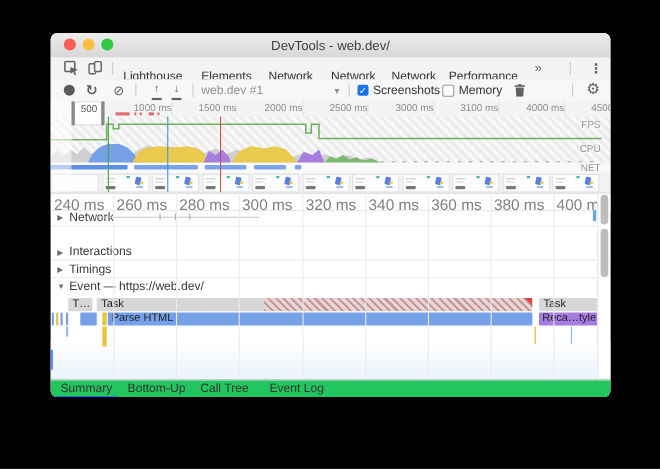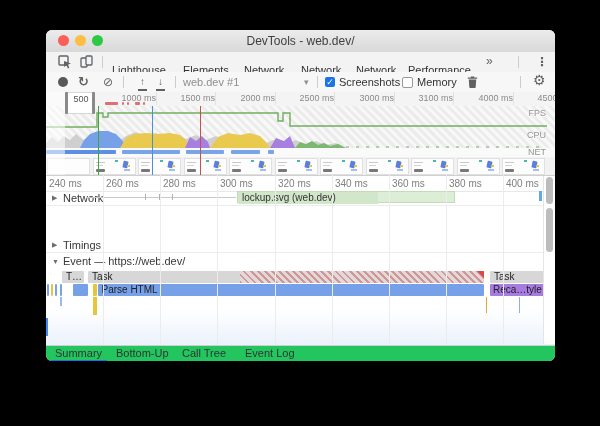--- a/index.html
+++ b/index.html
@@ -49,21 +49,21 @@
   .netbar{top:2px;height:4px;background:#7aa3e8;border-radius:1px;}
   .film{left:0;top:65px;width:509px;height:18px;background:#f2f2f2;}
   .thumb{top:1px;width:41px;height:15px;background:#fdfdfd;border:1px solid #e0e0e0;overflow:hidden;}
   .dim{background:rgba(255,255,255,.55);}
   .selbox{left:21px;top:0;width:26px;height:20px;background:#fff;border:1px solid #d7d7d7;
     font-size:9px;color:#555;text-align:center;line-height:12px;}
   .handle{top:0;width:3px;height:22px;background:#8a8a8a;border-radius:1px;}
   
   .druler{left:0;top:145px;width:509px;height:15px;background:#fff;border-top:1px solid #cfcfcf;
     border-bottom:1px solid #e8e8e8;}
-  .dlabel{top:2px;font-size:10px;color:#808080;}
+  .dlabel{top:2px;font-size:14px;color:#808080;}
   .gridline{top:145px;height:170px;width:1px;background:#ececec;}
   .detailbg{left:0;top:279px;width:509px;height:36px;background:linear-gradient(#ffffff,#eaf2fc);}
   
   .trow{left:0;width:509px;border-bottom:1px solid #ececec;}
   .rowlabel{left:17px;top:2px;font-size:11px;color:#383838;}
   .disc{left:6px;top:4px;font-size:7px;color:#6e6e6e;}
   .wline{top:7px;height:1px;background:#c9c9c9;}
   .wtick{top:4px;width:1px;height:6px;background:#b0b0b0;}
   .netreq{left:191px;top:1px;width:218px;height:12px;background:#ddeed6;border:1px solid #c3dcb8;
     font-size:10px;color:#333;line-height:12px;padding-left:4px;box-sizing:border-box;}
@@ -340,28 +340,28 @@
     <div id="gridlines"></div>
     <div class="abs detailbg"></div>
 
     <div class="abs trow" style="top:160px;height:15px">
       <div class="abs disc">▶</div>
       <div class="abs rowlabel">Network</div>
       <div class="abs wline" style="left:40px;width:150px"></div>
       <div class="abs wtick" style="left:99px"></div>
       <div class="abs wtick" style="left:113px"></div>
       <div class="abs wtick" style="left:126px"></div>
-      <div class="abs netreq">
-        <div class="netreqdark abs"></div>
-        <span style="position:relative">lockup.svg (web.dev)</span>
-      </div>
       <div class="abs bluetick"></div>
     </div>
 
 
+    <div class="abs trow" style="top:192px;height:14px">
+      <div class="abs disc">▶</div>
+      <div class="abs rowlabel" style="top:1px">Interactions</div>
+    </div>
 
     <div class="abs trow" style="top:207px;height:15px">
       <div class="abs disc">▶</div>
       <div class="abs rowlabel">Timings</div>
     </div>
 
     <div class="abs mainhdr">
       <div class="abs disc" style="top:5px">▼</div>
       <div class="abs rowlabel" style="top:2px">Event — https://web.dev/</div>
     </div>

